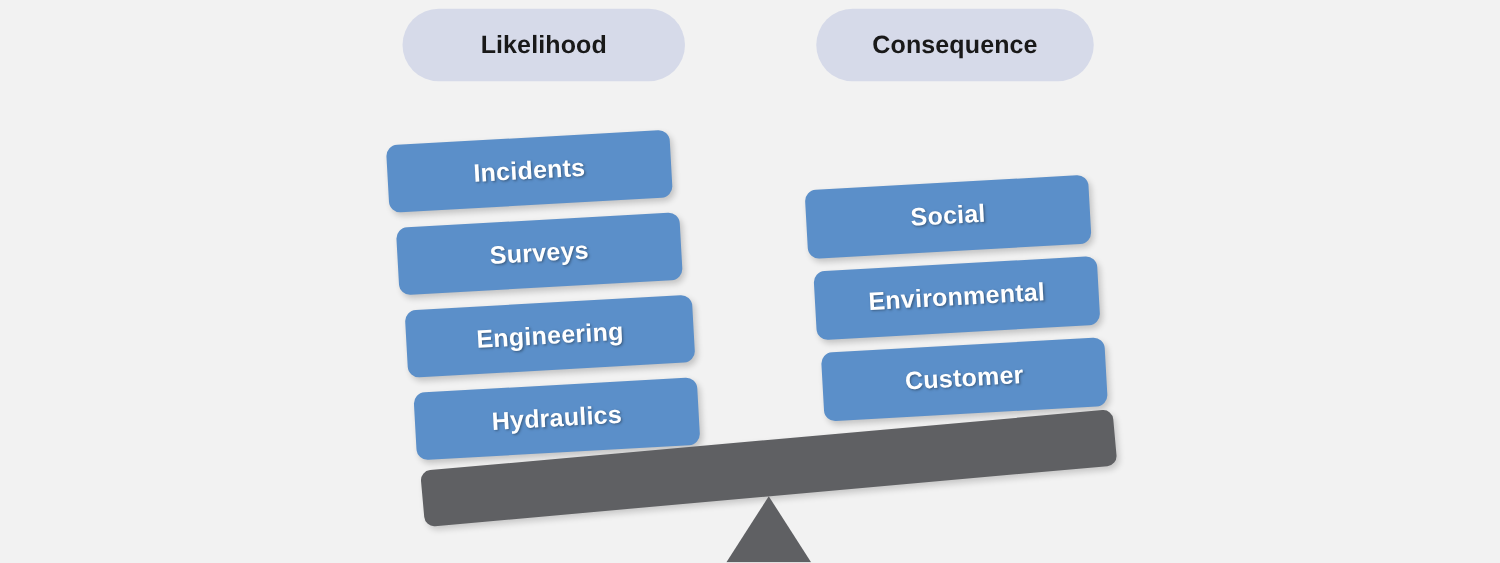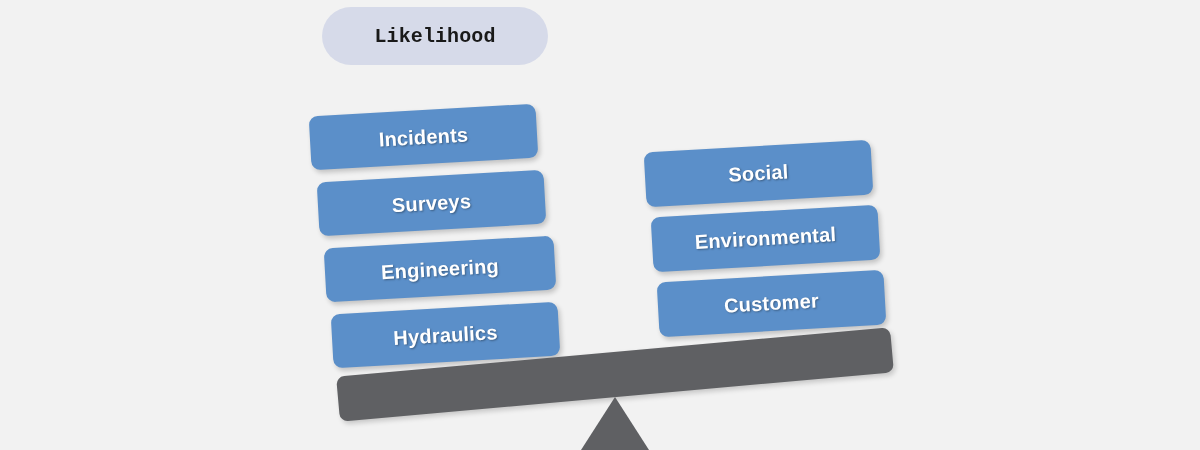--- a/index.html
+++ b/index.html
@@ -29,21 +29,20 @@
     background: #d6dae9;
     border-radius: 30px;
     display: flex;
     align-items: center;
     justify-content: center;
     color: #191919;
     font-weight: bold;
     font-size: 20px;
     letter-spacing: 0.1px;
     user-select: none;
-    font-family: Liberation Mono, monospace;
   }
   #pill-likelihood  { left: 322px; top: 7px;  width: 226px; height: 58px; }
   #pill-consequence { left: 653px; top: 7px;  width: 222px; height: 58px; }
 
   
   .tile {
     position: absolute;
     box-sizing: border-box;
     background: #5b8fc9;
     border-radius: 9px;
@@ -96,20 +95,23 @@
 </style>
 </head>
 <body>
 
 <div id="stage">
 
   <div class="pill" id="pill-likelihood">
     <span>Likelihood</span>
   </div>
 
+  <div class="pill" id="pill-consequence">
+    <span>Consequence</span>
+  </div>
 
   <div class="tile" id="tile-incidents">
     <span>Incidents</span>
   </div>
 
   <div class="tile" id="tile-surveys">
     <span>Surveys</span>
   </div>
 
   <div class="tile" id="tile-engineering">

